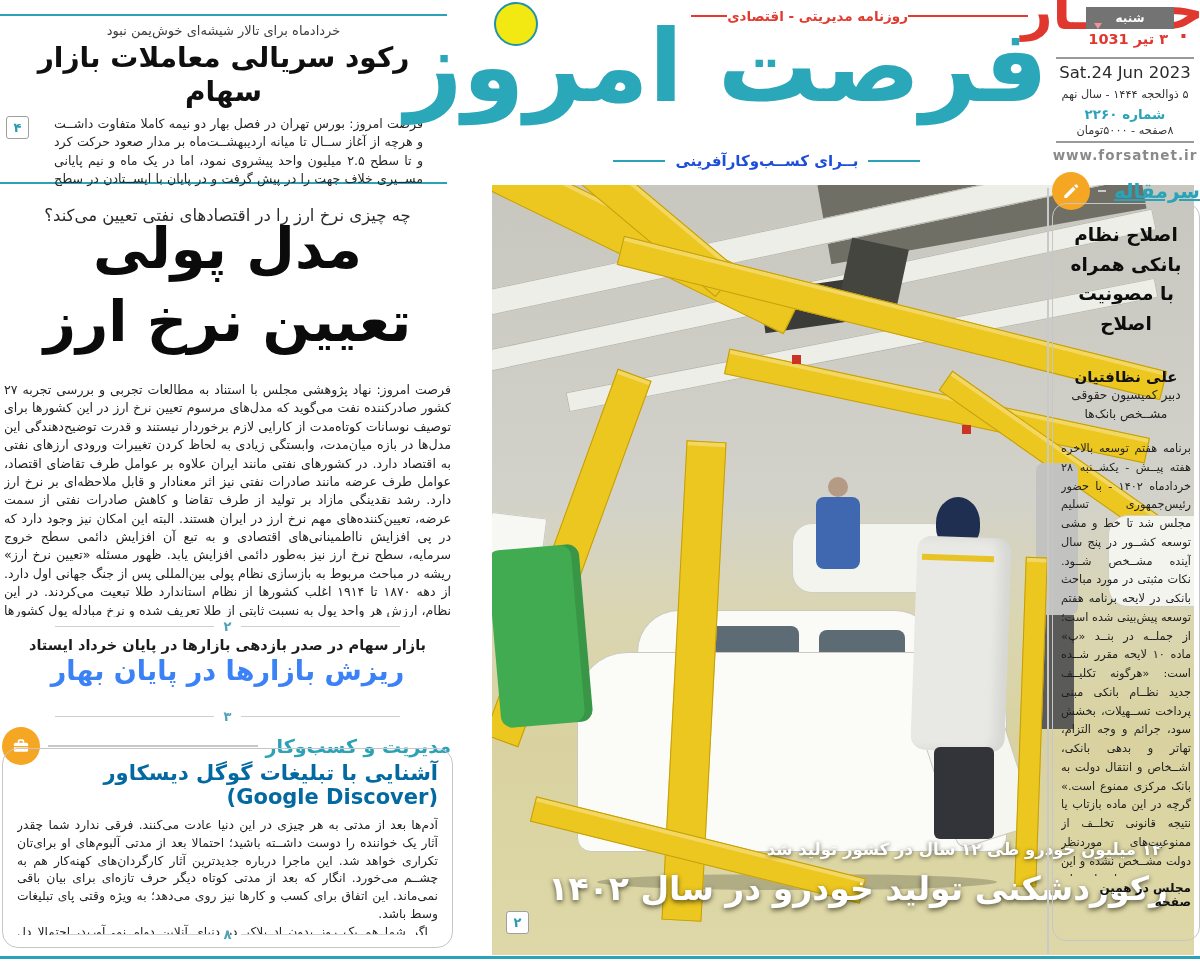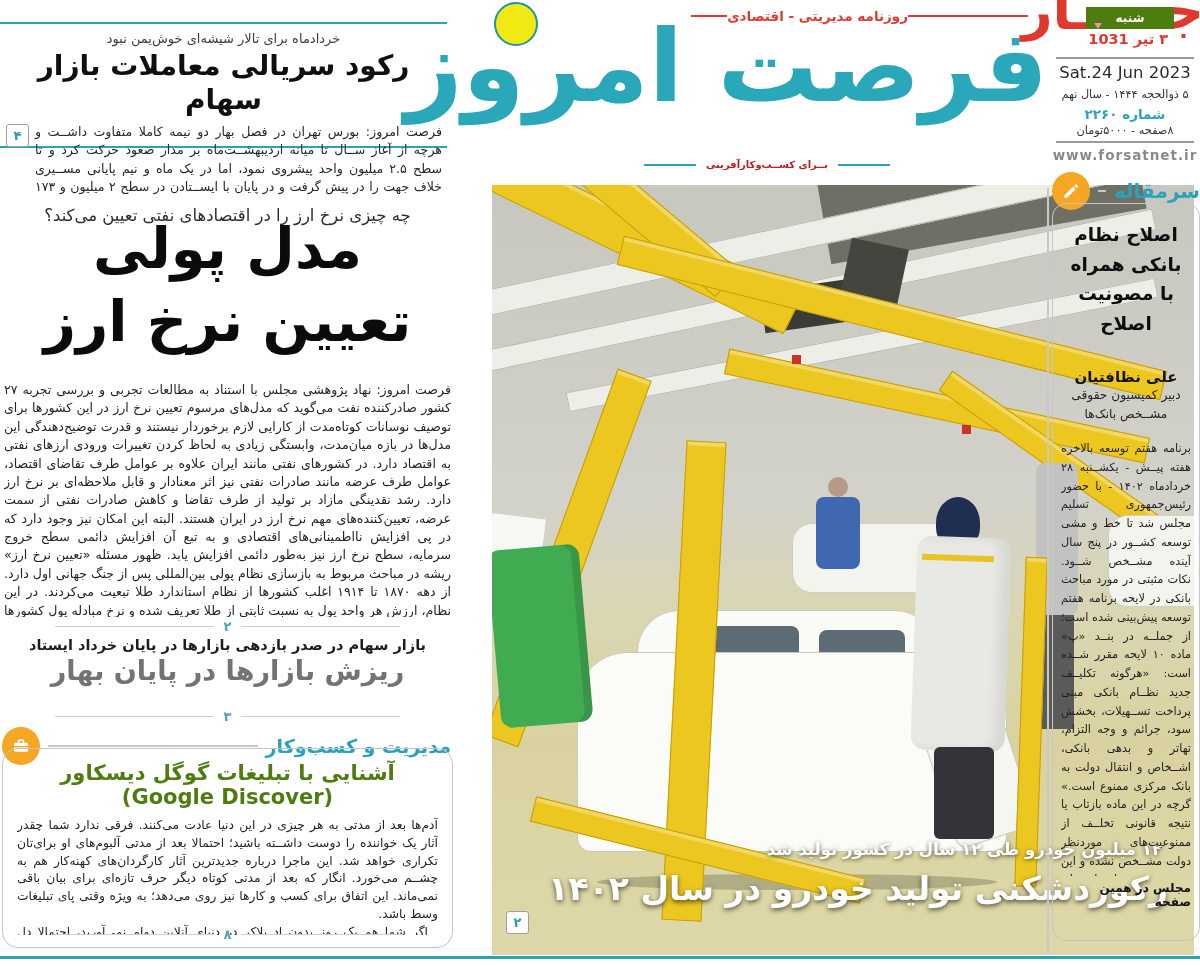--- a/index.html
+++ b/index.html
@@ -2,46 +2,46 @@
 <html lang="fa" dir="rtl"><head>
 <meta charset="utf-8">
 <style>
   * { box-sizing: border-box; margin: 0; padding: 0; }
   html,body { background:#ffffff; }
   body { font-family:"DejaVu Sans", sans-serif; direction: rtl; }
   .page { position:relative; width:1200px; height:968px; background:#fff; overflow:hidden; margin:0 auto; }
   .ltr { direction:ltr; unicode-bidi:embed; }
 
   
-  .brief { position:absolute; left:0; top:22px; width:447px; height:126px;
-           border-top:2.5px solid #2AA3B8; border-bottom:2.5px solid #2AA3B8; padding:7px 5px 4px; }
+  .brief { position:absolute; left:0; top:14px; width:447px; height:170px;
+           border-top:2.5px solid #2AA3B8; border-bottom:2.5px solid #2AA3B8; padding:7px 24px 4px; }
   .brief-kicker { text-align:center; font-size:13px; color:#3c3c3c; margin-bottom:3px; }
   .brief-headline { text-align:center; font-size:28px; font-weight:bold; color:#0f0f0f; line-height:1.2; margin-bottom:7px; }
   .brief-body { text-align:justify; font-size:12.6px; line-height:1.45; color:#272727; height:76px; overflow:hidden; padding-left:30px; }
   .page-badge { width:23px; height:23px; border:1.5px solid #9f9f9f; border-radius:3px; background:#fff;
                 color:#2a9ab0; font-weight:bold; font-size:13px; display:flex; align-items:center; justify-content:center; }
   .brief .page-badge { position:absolute; left:6px; top:100px; }
 
   
   .masthead { position:absolute; left:450px; top:0; width:598px; height:178px; }
   .tag-top { position:absolute; top:8px; right:10px; display:flex; align-items:center; color:#E23B30; font-size:13.5px; font-weight:bold;justify-content:space-between; }
   .tag-top .dash-l { width:120px; height:2px; background:#E23B30; margin-right:10px; }
   .tag-top .dash-r { width:36px; height:2px; background:#E23B30; margin-left:10px; }
   .brand-title { position:absolute; top:12px; left:0; width:100%; text-align:center; white-space:nowrap;
                  font-size:100px; line-height:1.1; font-weight:bold; color:#2BA7BA; letter-spacing:-3px; }
   .brand-dot { position:absolute; left:44px; top:2px; width:44px; height:44px; border-radius:50%;
                background:#F3E912; border:2.5px solid #1f93a8; }
   .tag-bottom { position:absolute; bottom:8px; left:22%; width:62%; display:flex; align-items:center; justify-content:center;
-                color:#b91c1c; font-size:10px; font-weight:bold; }
+                color:#1d4ed8; font-size:15px; font-weight:bold; }
   .tag-bottom .dash { flex:0 0 52px; height:2px; background:#2AA3B8; margin:0 10px; }
 
   
   .datebox { position:absolute; left:1050px; top:0; width:150px; height:178px; }
   .weekday-banner { position:absolute; top:-16px; right:-4px; font-size:54px; font-weight:bold; color:#E0372E; line-height:1; letter-spacing:-2px; }
-  .weekday-tag { position:absolute; top:7px; right:26px; width:88px; height:22px; background:#4d7c0f; color:#fff;
+  .weekday-tag { position:absolute; top:7px; right:26px; width:88px; height:22px; background:#737373; color:#fff;
                  font-size:12px; font-weight:bold; display:flex; align-items:center; justify-content:center;text-align:center; }
   .weekday-tag::after { content:""; position:absolute; left:8px; bottom:-6px; border:6px solid transparent; border-top-color:#F0939A; border-left-width:4px; border-right-width:4px; }
   .date-fa { position:absolute; top:31px; right:32px; color:#E0372E; font-size:14.5px; font-weight:bold; }
   .d-sep { position:absolute; left:6px; right:6px; height:1.5px; background:#9a9a9a; }
   .sep1 { top:57px; } .sep2 { top:141px; }
   .date-en { position:absolute; top:63px; width:100%; text-align:center; font-size:16.5px; font-weight:normal; color:#2b2b2b; }
   .date-hijri { position:absolute; top:88px; width:100%; text-align:center; font-size:11.3px; color:#333; }
   .issue-no { position:absolute; top:106px; width:100%; text-align:center; font-size:13.5px; font-weight:bold; color:#2AA3B8; }
   .pages-price { position:absolute; top:124px; width:100%; text-align:center; font-size:11.3px; color:#333; }
   .website { position:absolute; top:147px; width:100%; text-align:center; font-size:13.5px; font-weight:bold; color:#8a8a8a; letter-spacing:1px; }
@@ -49,32 +49,32 @@
   
   .leadcol { position:absolute; left:0; top:185px; width:455px; height:775px; }
   .lead-kicker { position:absolute; top:21px; width:100%; text-align:center; font-size:16.5px; color:#2c2c2c; }
   .lead-h1 { position:absolute; top:28px; width:100%; text-align:center; font-size:56px; font-weight:bold; color:#0b0b0b; line-height:1.3; }
   .lead-body { position:absolute; top:196px; left:4px; right:4px; height:236px; overflow:hidden;
                text-align:justify; font-size:12.6px; line-height:1.46; color:#242424; }
   .num-divider { position:absolute; left:45px; right:45px; display:flex; align-items:center; color:#4FA3B3; font-size:13px; font-weight:bold; }
   .num-divider .line { flex:1; height:1.5px; background:#cfcfcf; margin:0 10px; }
   .div-2 { top:434px; } .div-3 { top:524px; }
   .mk-kicker { position:absolute; top:452px; width:100%; text-align:center; font-size:14.5px; font-weight:bold; color:#1d1d1d; }
-  .mk-headline { position:absolute; top:470px; width:100%; text-align:center; font-size:27px; font-weight:bold; color:#737373; }
+  .mk-headline { position:absolute; top:470px; width:100%; text-align:center; font-size:27px; font-weight:bold; color:#3b82f6; }
 
   .sec-head { display:flex; align-items:center; }
   .sec-title { font-size:19px; font-weight:bold; color:#2AA3B8; white-space:nowrap; }
   .sec-line { flex:1; height:1.5px; background:#c9c9c9; margin:0 8px; }
   .sec-icon { width:38px; height:38px; border-radius:50%; background:#F5A623; display:flex; align-items:center; justify-content:center; flex:0 0 38px; }
   .sec-icon svg { width:20px; height:20px; }
 
   .biz-head { position:absolute; top:542px; left:2px; right:4px; }
   .biz-box { position:absolute; top:563px; left:2px; right:2px; height:200px;
              border:1.5px solid #c6c6c6; border-radius:16px; padding:12px 14px 4px; }
-  .biz-headline { text-align:center; font-size:21px; font-weight:bold; color:#4d7c0f; }
+  .biz-headline { text-align:right; font-size:21px; font-weight:bold; color:#0369a1; }
   .biz-body { margin-top:8px; text-align:justify; font-size:12.3px; line-height:1.45; color:#242424; height:118px; overflow:hidden; }
   .biz-body p + p { text-indent:10px; }
   .biz-box .num-divider { bottom:5px; left:40px; right:40px; }
 
   
   .photo { position:absolute; left:492px; top:185px; width:702px; height:770px; overflow:hidden; }
   .scene { position:absolute; inset:0;
            background:linear-gradient(180deg,#c7c7c0 0%,#d2d2cb 40%,#dad6b2 56%,#d9d2a0 72%,#ded8a8 100%); }
   .truss { position:absolute; background:#eeeee8; border:1px solid #b9b9b0; }
   .t1 { left:-40px; top:38px;  width:700px; height:26px; transform:rotate(-12deg); }
@@ -121,21 +121,21 @@
   .torso-gray { position:absolute; left:0; top:0; width:42px; height:152px; background:#c2c2c0; border-radius:8px; }
   .legs-gray  { position:absolute; left:4px; top:152px; width:34px; height:114px; background:#5a5a58; }
   .photo-kicker { position:absolute; right:32px; top:655px; font-size:16.5px; font-weight:bold; color:#fff; text-shadow:0 1px 4px rgba(40,40,20,.8); }
   .photo-headline { position:absolute; right:26px; top:684px; font-size:33px; font-weight:bold; color:#fff; text-shadow:0 2px 5px rgba(40,40,20,.8); }
   .photo .page-badge { position:absolute; left:14px; top:726px; }
 
   
   .vrule { position:absolute; left:1047px; top:188px; width:1.5px; height:766px; background:#c9c9c9; }
   .edcol { position:absolute; left:1052px; top:172px; width:148px; height:786px; }
   .ed-head { position:absolute; top:0; left:0; right:0; }
-  .ed-head .sec-title { font-size:20px; }
+  .ed-head .sec-title { font-size:20px;text-decoration:underline; }
   .ed-box { position:absolute; top:31px; left:0; right:0; height:738px; border:1.5px solid #c6c6c6; border-radius:14px; padding:16px 8px 8px; }
   .ed-headline { text-align:center; font-size:18.5px; font-weight:bold; color:#0d0d0d; line-height:1.6; }
   .ed-author { margin-top:30px; text-align:center; font-size:15px; font-weight:bold; color:#111; }
   .ed-role { text-align:center; font-size:12.2px; color:#222; line-height:1.55; }
   .ed-body { margin-top:16px; text-align:justify; font-size:11.3px; line-height:1.66; color:#1f1f1f; height:436px; overflow:hidden; }
   .ed-more { margin-top:5px; font-size:12px; font-weight:bold; color:#111; }
 
   .bottom-rule { position:absolute; left:0; top:956px; width:1200px; height:2.5px; background:#2AA3B8; }
 </style>
 </head>

